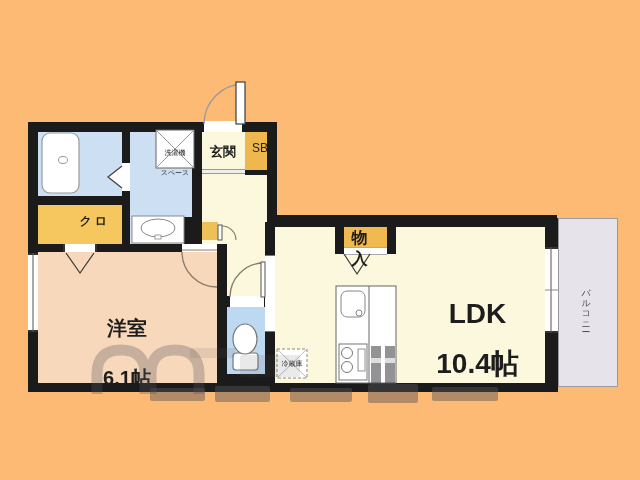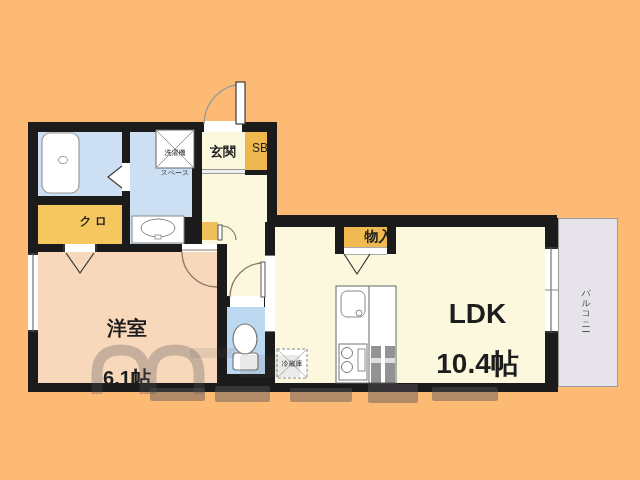--- a/index.html
+++ b/index.html
@@ -127,21 +127,21 @@
   </div>
   <div class="lbl" style="left:48px;top:213px;width:62px;font-size:12px;font-weight:600;letter-spacing:3px;text-align:right;">クロ</div>
   <div class="lbl" style="left:72px;top:291px;width:110px;font-size:20px;font-weight:600;line-height:25px;">
     <span>洋室</span><br>
     <span>6.1帖</span>
   </div>
   <div class="lbl" style="left:420px;top:276px;width:115px;font-size:28px;font-weight:700;line-height:25px;">
     <span>LDK</span><br>
     <span>10.4帖</span>
   </div>
-  <div class="lbl" style="left:344px;top:228px;width:31px;font-size:14px;font-weight:600;margin-left:19px;">物入</div>
+  <div class="lbl" style="left:344px;top:228px;width:31px;font-size:16px;font-weight:600;">物入</div>
   <div class="lbl" style="left:277px;top:359px;width:30px;font-size:7px;">冷蔵庫</div>
   <div class="lbl vtext" style="left:579px;top:262px;height:86px;font-size:9px;letter-spacing:1px;color:#444;">バルコニー</div>
 
   <svg class="wm" width="640" height="480" viewBox="0 0 640 480">
     <g opacity="0.30" stroke="#57535a" fill="none" stroke-width="11">
       <path d="M97 394 V374 Q97 350 121 350 Q145 350 145 374 V394"></path>
       <path d="M151 394 V374 Q151 350 175 350 Q199 350 199 374 V394"></path>
     </g>
     <g opacity="0.45" fill="#57535a">
       <rect x="150" y="388" width="55" height="13" rx="2"></rect>

